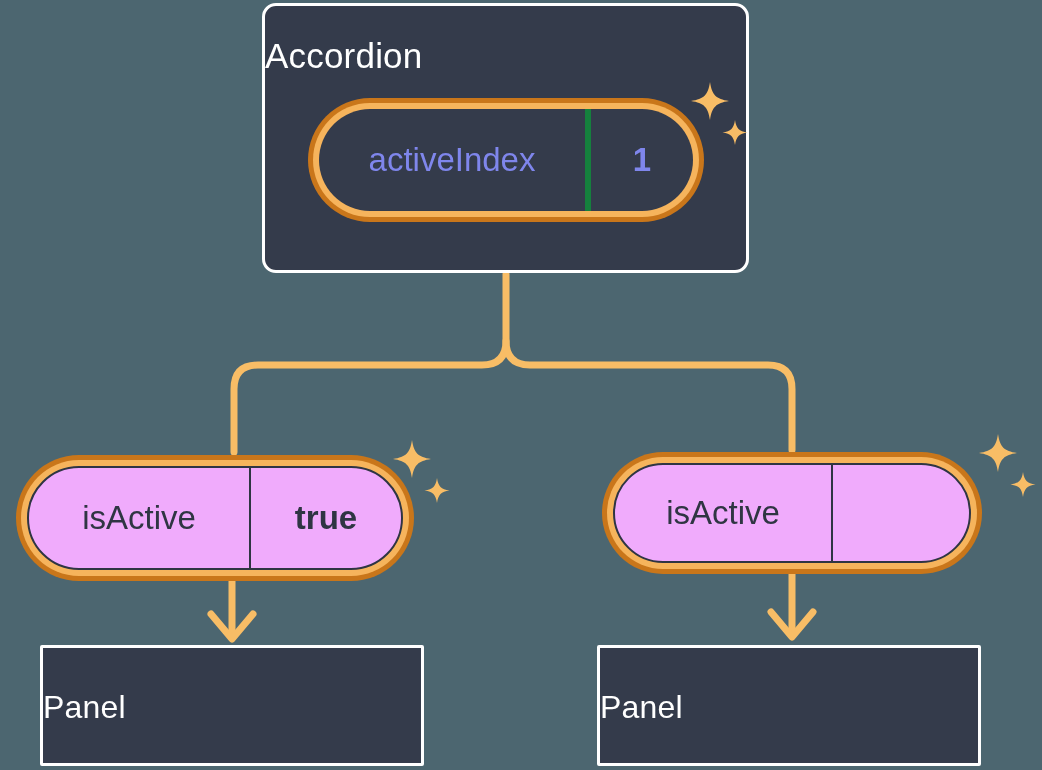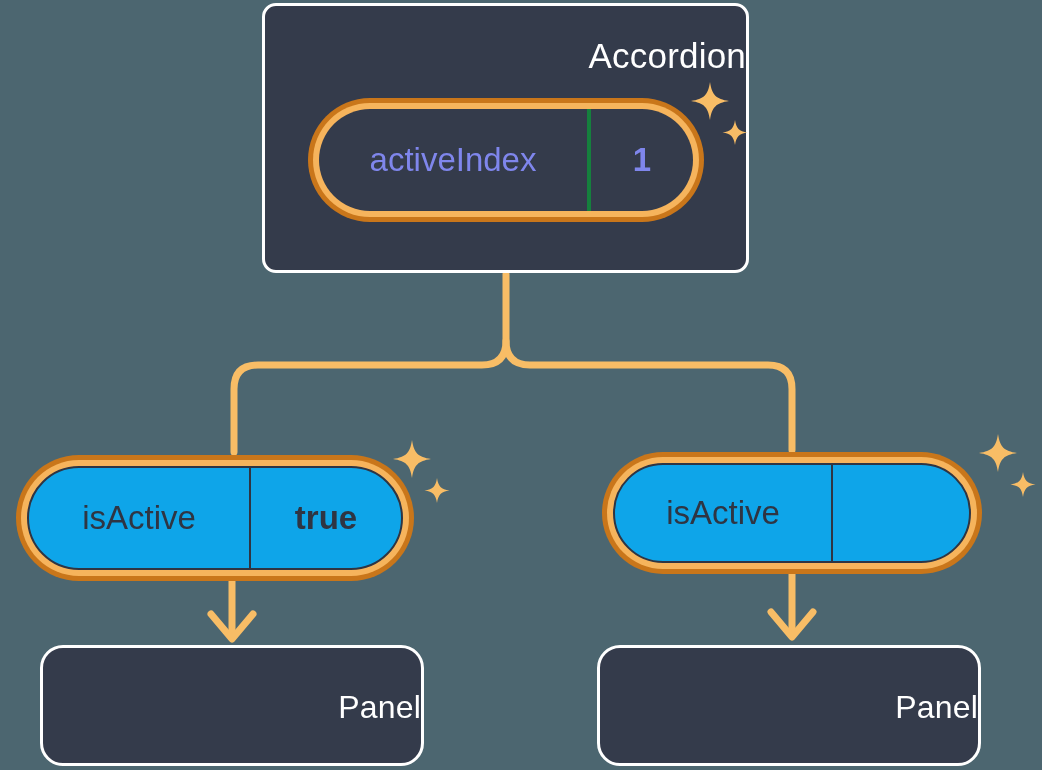--- a/index.html
+++ b/index.html
@@ -39,42 +39,42 @@
     box-sizing: border-box;
     background: #343b4b;
     border: 3px solid #ffffff;
     border-radius: 14px;
     z-index: 2;
   }
   .card-title {
     position: absolute;
     left: 0;
     width: 100%;
-    text-align: right;
+    text-align: left;
     color: #ffffff;
     font-weight: 400;
     letter-spacing: 0.2px;
     white-space: nowrap;
   }
 
   #accordion-card {
     left: 262px;
     top: 3px;
     width: 487px;
     height: 270px;
   }
   #accordion-card .card-title {
     top: 30px;
     font-size: 35px;
   }
 
   .panel-card {
     height: 121px;
     border-width: 3px;
-    border-radius: 23px;
+    border-radius: 2px;
   }
   .panel-card .card-title {
     top: 41px;
     font-size: 32px;
   }
   #panel-card-left  { left: 40px;  top: 645px; width: 384px; }
   #panel-card-right { left: 597px; top: 645px; width: 384px; }
 
   
   
@@ -119,32 +119,32 @@
     height: 124px;
   }
   #pill-active-index .pill-inner {
     background: #343b4b;
   }
   #pill-active-index .pill-key {
     flex: 0 0 272px;
     color: #7f86ec;
     font-size: 33px;
     font-weight: 400;
-    border-right: 4px solid #15803d;
+    border-right: 6px solid #15803d;
   }
   #pill-active-index .pill-val {
     flex: 1 1 auto;
     color: #7f86ec;
     font-size: 33px;
     font-weight: 700;
   }
 
   
   .pill-purple .pill-inner {
-    background: #0ea5e9;
+    background: #f0abfc;
     border: 2px solid #2f3543;
   }
   .pill-purple .pill-key {
     color: #2f3543;
     font-size: 33px;
     font-weight: 400;
     border-right: 2px solid #2f3543;
   }
   .pill-purple .pill-val {
     color: #2f3543;

